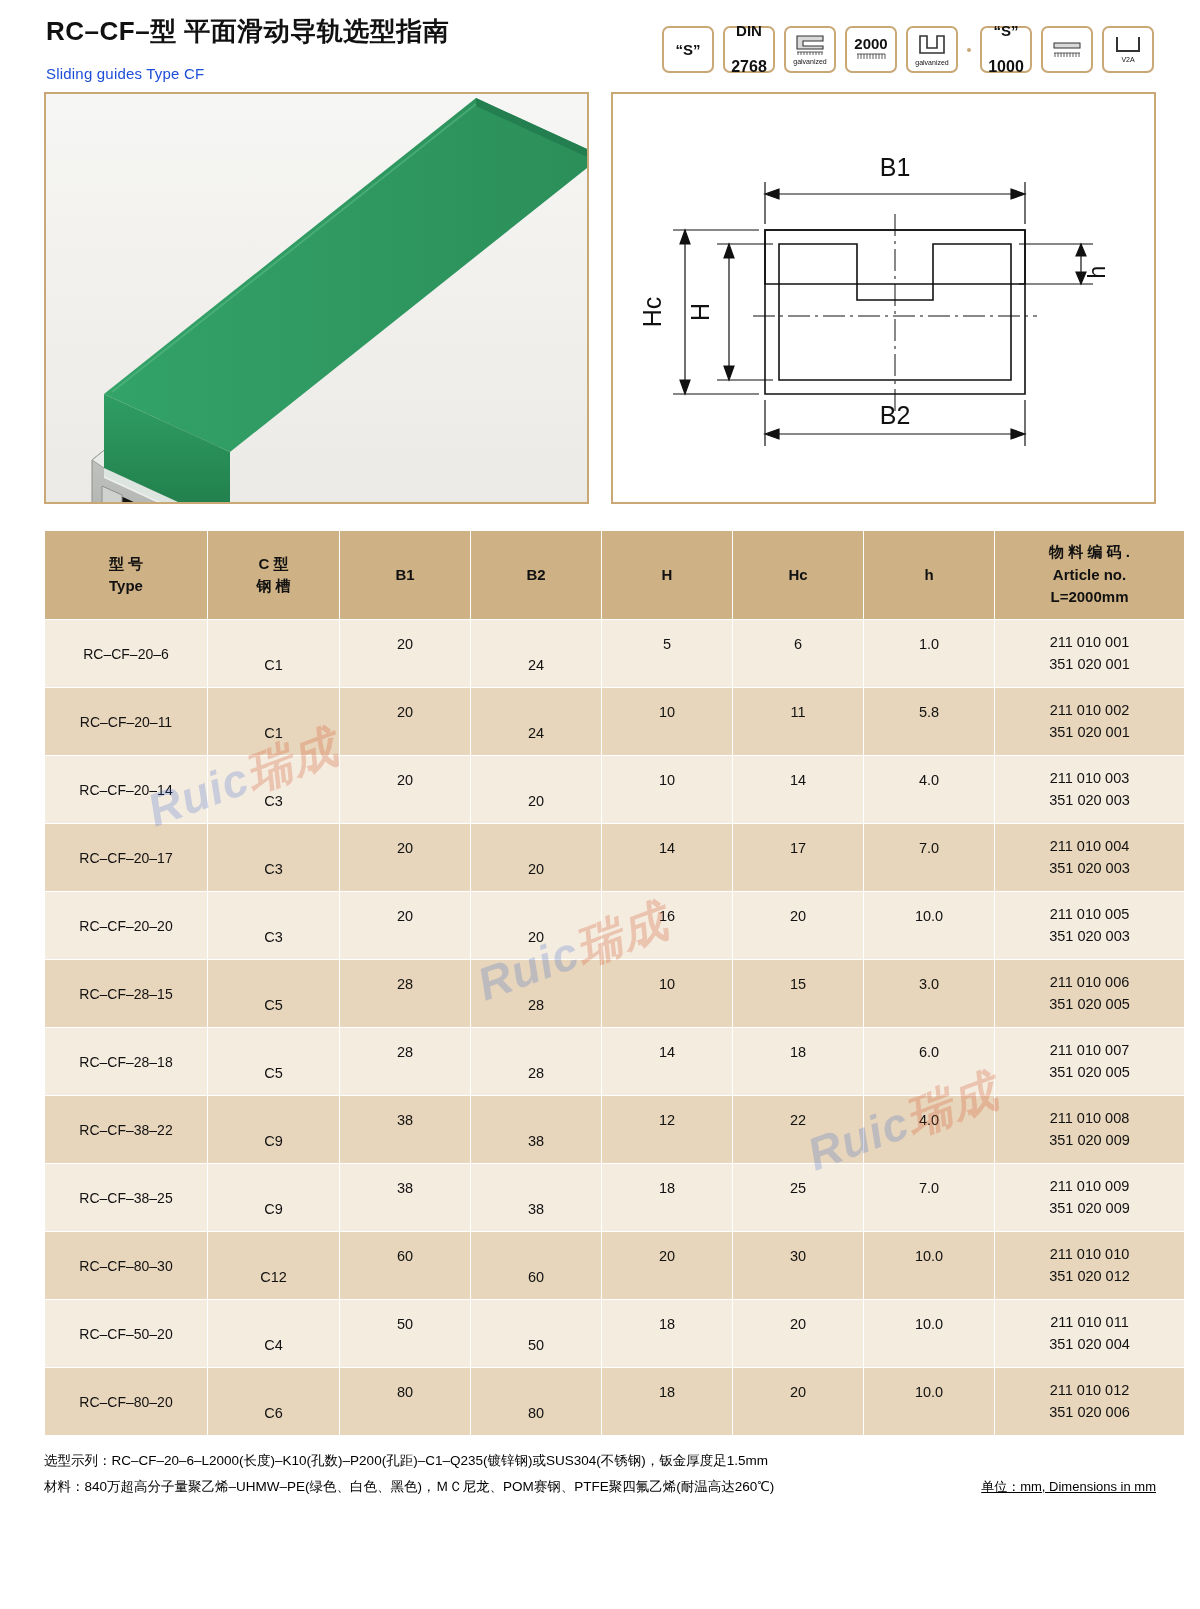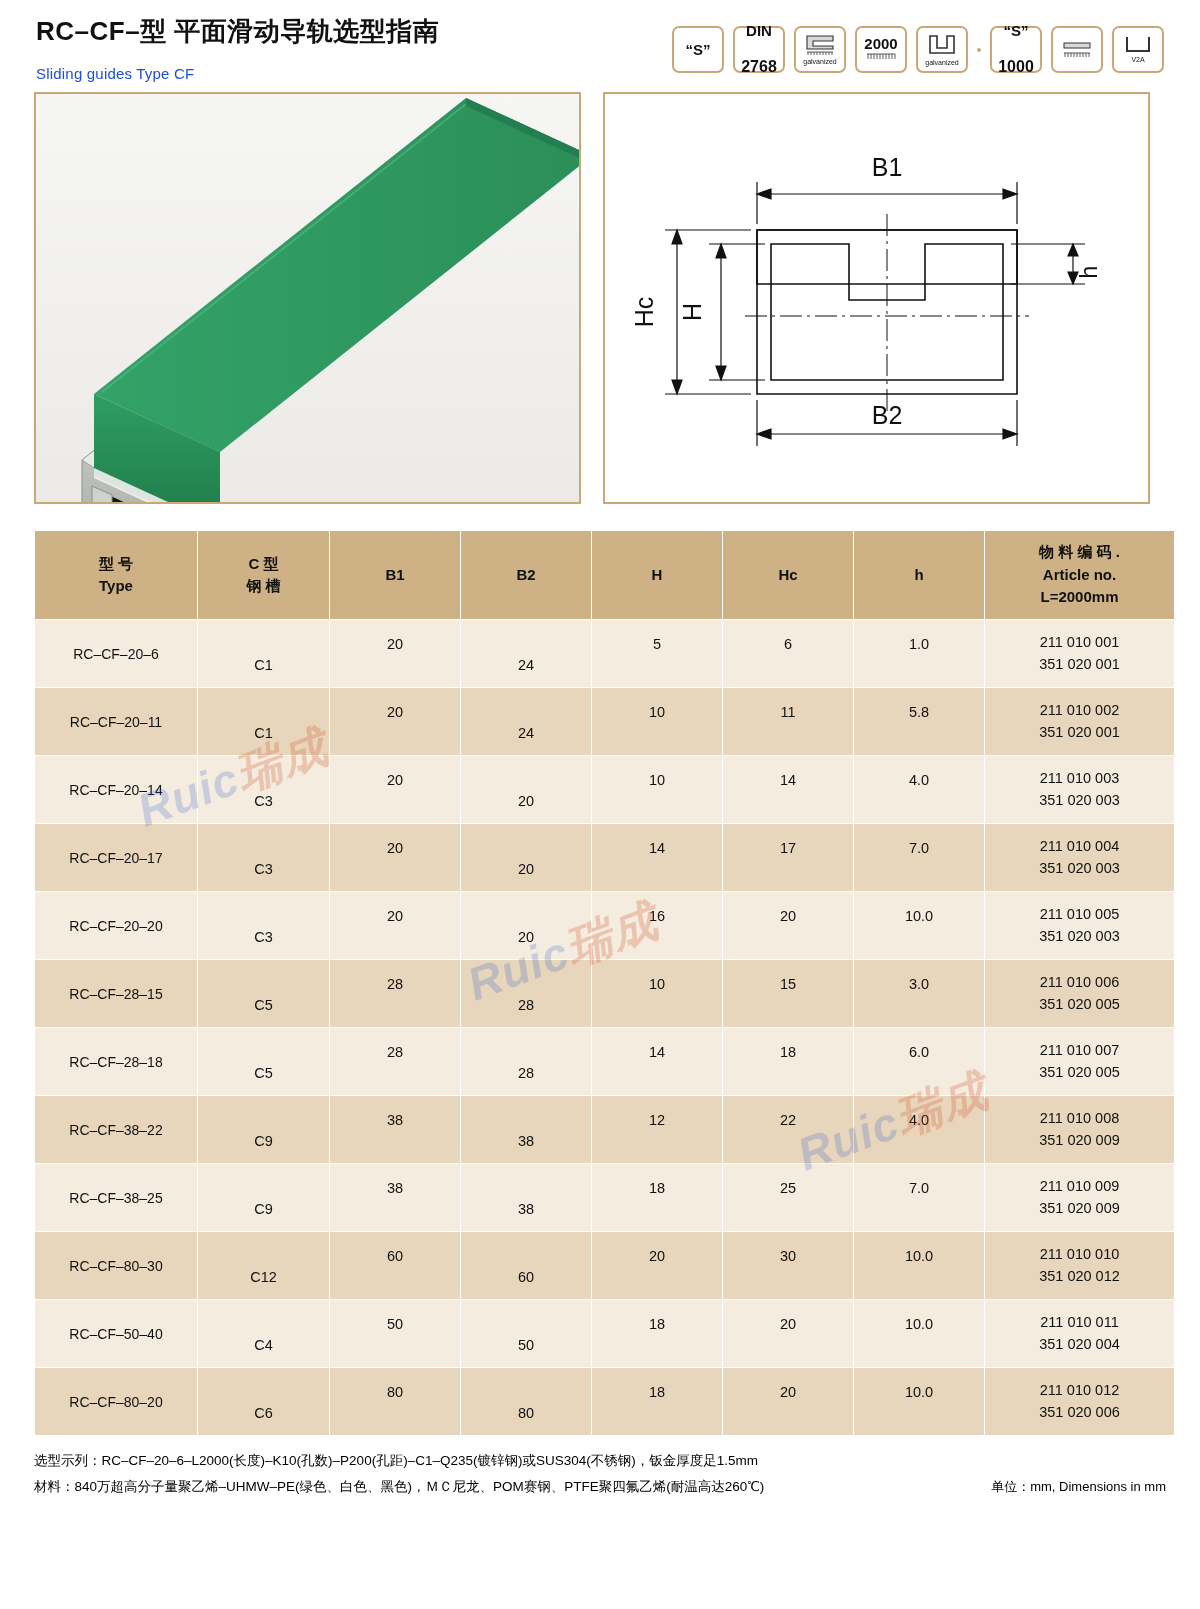--- a/index.html
+++ b/index.html
@@ -13,21 +13,21 @@
     font-family: "Liberation Sans", sans-serif;
     color: #1a1a1a;
     position: relative;
     overflow: hidden;
   }
   .page {
     position: relative;
     width: 1200px;
     height: 1271px;
     box-sizing: border-box;
-    padding: 0 34px;
+    padding: 0 44px;
   }
 
   
   .header {
     display: flex;
     align-items: flex-start;
     justify-content: space-between;
     padding-top: 14px;
     height: 86px;
     box-sizing: border-box;
@@ -185,20 +185,21 @@
   }
   .footer .row {
     display: flex;
     justify-content: space-between;
     align-items: flex-end;
   }
   .footer .unit {
     font-size: 13px;
     white-space: nowrap;
     padding-left: 20px;
+    text-decoration: underline;
   }
 </style>
 </head>
 <body>
 
 <div class="page">
 
   <div class="header">
     <div class="header-titles">
       <div class="title-cn">RC–CF–型 平面滑动导轨选型指南</div>
@@ -751,21 +752,21 @@
             </td>
           <td>
             <div class="two-line">
               <span>211 010 010</span>
               <span>351 020 012</span>
             </div>
           </td>
         </tr>
 
         <tr>
-          <td class="model">RC–CF–50–40</td>
+          <td class="model">RC–CF–50–20</td>
           <td>
               <span class="cell-down">C4</span>
             </td>
           <td>
               <span class="cell-up">50</span>
             </td>
           <td>
               <span class="cell-down">50</span>
             </td>
           <td>

